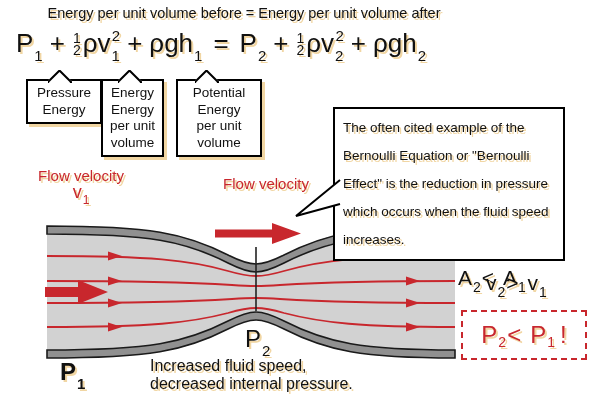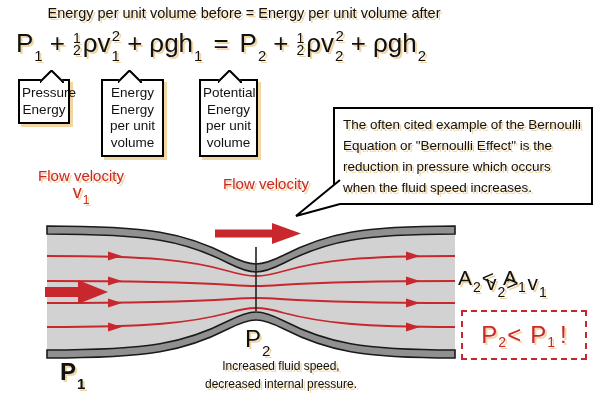--- a/index.html
+++ b/index.html
@@ -29,43 +29,43 @@
   
   .tbox{
     position:absolute;top:79px;background:#fff;border:2px solid #000;
     box-shadow:3px 3px 0 var(--highlight-tan,#f1d6a3);
     font-size:13.5px;line-height:16.5px;text-align:center;padding:4px 2px;
   }
   .notch{position:absolute;top:-11px;width:24px;height:13px;overflow:hidden;}
   .notch::before{content:"";position:absolute;top:3px;left:2px;width:15px;height:15px;background:#fff;border:2px solid #000;transform:rotate(45deg);}
   
   .callout{
-    position:absolute;top:107px;left:333px;width:260px;background:#fff;border:2px solid #000;
-    padding:5px 8px;font-size:13.5px;line-height:21px;
+    position:absolute;top:107px;left:333px;width:232px;background:#fff;border:2px solid #000;
+    padding:5px 8px;font-size:13.5px;line-height:28px;
   }
   .tailsvg{position:absolute;top:170px;left:288px;}
   
   .flv{position:absolute;color:var(--accent-red,#c8272d);text-align:center;font-size:15px;line-height:17px;}
   .flv .vsym{font-size:18px;}
   .flv .sub{font-size:12px;top:6px;}
   #fl1{top:167px;left:22px;width:118px;}
   #fl2{top:175px;left:210px;width:112px;}
   
   #tube{position:absolute;top:0;left:0;}
   .fluid{fill:var(--tube-fill,#d2d2d2);}
   .wall{fill:var(--tube-wall,#909090);stroke:var(--outline-black,#1a1a1a);stroke-width:1.6;}
   .sl{stroke:var(--accent-red,#c8272d);stroke-width:1.8;fill:none;}
   .ah,.barrow{fill:var(--accent-red,#c8272d);}
   .secline{stroke:#222;stroke-width:1.6;fill:none;}
   
   .plabel{position:absolute;font-size:24px;}
   #p1label{top:358px;left:60px;font-weight:bold;}
   #p2label{top:325px;left:245px;text-align:center;}
   
-  .caption{position:absolute;top:357px;left:150px;width:262px;text-align:center;font-size:12px;line-height:18px;}
+  .caption{position:absolute;top:357px;left:150px;width:262px;font-size:16px;line-height:18px;}
   
   .cmp{position:absolute;font-size:21px;white-space:nowrap;}
   .cmp .sb{font-size:14px;top:7px;}
   .cmp .opc{margin-left:1px;margin-right:9px;}
   #cmpA{top:234px;left:458px;margin-top:32px;}
   #cmpV{top:271px;left:486px;}
   #cmpP{
     top:310px;left:461px;width:126px;height:50px;display:flex;align-items:center;justify-content:center;
     border:2px dashed var(--accent-red,#c8272d);color:var(--accent-red,#c8272d);font-size:24px;
   }
@@ -106,33 +106,33 @@
     <polygon class="barrow" points="45,287 78,287 78,280 108,292 78,304 78,297 45,297"></polygon>
     <polygon class="barrow" points="215,229.5 272,229.5 272,223 301,233.5 272,244 272,237.5 215,237.5"></polygon>
 
     <path class="secline" d="M256,247 L256,311"></path>
   </svg>
 
   <div class="title ts">Energy per unit volume before = Energy per unit volume after</div>
 
   <div class="eq ts"><span><span>P</span><span class="sub">1</span></span><span class="op">+</span><span class="frac"><span>1</span><span>2</span></span><span><span>ρv</span><span class="sub">1</span><span class="sup">2</span></span><span class="op">+</span><span><span>ρgh</span><span class="sub">1</span></span><span class="eqop">=</span><span><span>P</span><span class="sub">2</span></span><span class="op">+</span><span class="frac"><span>1</span><span>2</span></span><span><span>ρv</span><span class="sub">2</span><span class="sup">2</span></span><span class="op">+</span><span><span>ρgh</span><span class="sub">2</span></span></div>
 
-  <div class="tbox" style="left:18px;width:52px;">
+  <div class="tbox" style="left:26px;width:76px;">
     <div class="notch" style="left:20px;"></div>
     <div>Pressure</div>
     <div>Energy</div>
   </div>
   <div class="tbox" style="left:101px;width:63px;">
     <div class="notch" style="left:15px;"></div>
     <div>Energy</div>
     <div>Energy</div>
     <div>per unit</div>
     <div>volume</div>
   </div>
-  <div class="tbox" style="left:199px;width:59px;">
+  <div class="tbox" style="left:176px;width:86px;">
     <div class="notch" style="left:17px;"></div>
     <div>Potential</div>
     <div>Energy</div>
     <div>per unit</div>
     <div>volume</div>
   </div>
 
   <div class="callout ts">The often cited example of the Bernoulli Equation or "Bernoulli Effect" is the reduction in pressure which occurs when the fluid speed increases.</div>
   <svg class="tailsvg" width="56" height="50">
     <path d="M52,10 L8,46 L52,34" fill="#ffffff" stroke="#000000" stroke-width="2"></path>

